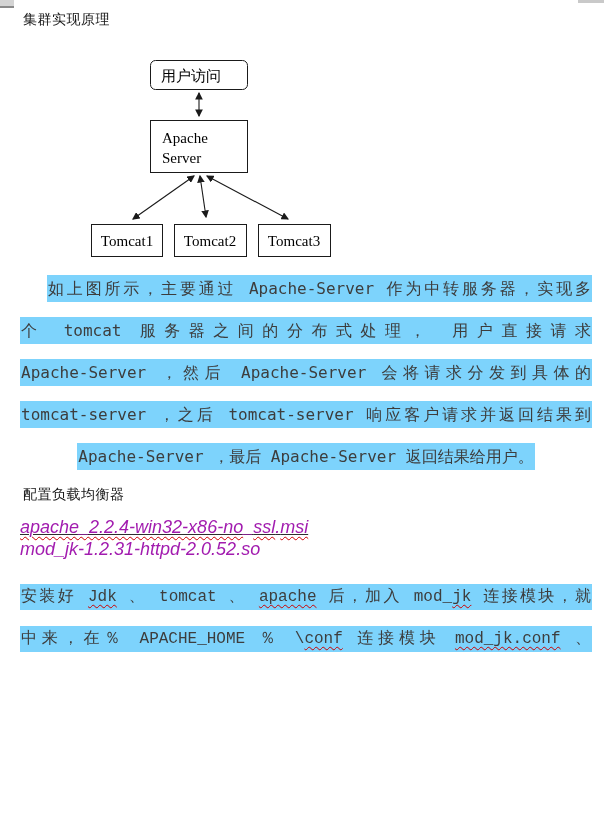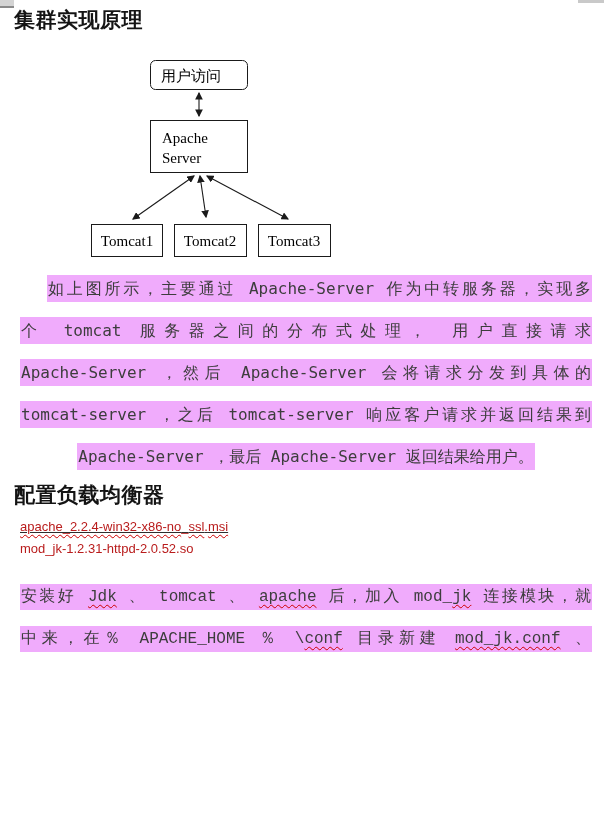--- a/index.html
+++ b/index.html
@@ -10,23 +10,23 @@
   
   .edge-artifact-left{
     position:absolute;left:0;top:0;width:14px;height:6px;
     background:#d4d4d4;border-bottom:2px solid #8a8a8a;
   }
   .edge-artifact-right{
     position:absolute;left:578px;top:0;width:26px;height:3px;background:#c9c9c9;
   }
   
   .heading{
-    position:absolute;left:14px;
+    position:absolute;left:23px;
     font-family:"Liberation Serif","DejaVu Serif",serif;
-    font-weight:bold;font-size:21px;line-height:24px;color:#141414;
+    font-weight:normal;font-size:14px;line-height:24px;color:#141414;
     letter-spacing:0.5px;white-space:nowrap;
   }
   .h1{top:8px;}
   .h2{top:483px;}
   
   .diagram{position:absolute;left:0;top:0;}
   .diagram rect{fill:#ffffff;stroke:#1a1a1a;stroke-width:1;}
   .diagram line{stroke:#1a1a1a;stroke-width:1.1;}
   .diagram text{
     font-family:"Liberation Serif","DejaVu Serif",serif;
@@ -35,30 +35,30 @@
   
   .para{
     position:absolute;left:20px;width:572px;
     font-size:16px;color:#3d3d3d;
   }
   .p1{top:268px;font-family:"DejaVu Sans Mono","Liberation Mono",monospace;}
   .p2{top:576px;font-family:Liberation Mono, monospace;}
   .line{line-height:42px;height:42px;overflow:hidden;text-align:center;}
   .stretch{text-align:justify;text-align-last:justify;text-justify:distribute;}
   .indent{text-indent:27px;}
-  .hl{background:#f0abfc;padding:4px 1px;-webkit-box-decoration-break:clone;box-decoration-break:clone;}
+  .hl{background:#7dd3fc;padding:4px 1px;-webkit-box-decoration-break:clone;box-decoration-break:clone;}
   .wavy{
     text-decoration-line:underline;text-decoration-style:wavy;
     text-decoration-color:#cc0000;text-decoration-thickness:1px;
     text-underline-offset:3px;
   }
   
   .links{
     position:absolute;left:20px;top:516px;width:572px;
-    font-size:13px;line-height:22px;color:#b91c1c;white-space:nowrap;
+    font-size:18px;line-height:22px;color:#a21caf;white-space:nowrap;font-style:italic;
   }
   .linkline{height:22px;}
   .u{text-decoration-line:underline;text-decoration-color:#2e2e2e;text-decoration-thickness:1px;cursor:pointer;}
 </style>
 </head>
 <body>
 
 <div class="edge-artifact-left"></div>
 <div class="edge-artifact-right"></div>
 
@@ -104,14 +104,14 @@
 
 <div class="heading h2">配置负载均衡器</div>
 
 <div class="links">
   <div class="linkline"><span class="u"><span class="wavy">apache_2.2.4-win32-x86-no</span><span>_</span><span class="wavy">ssl</span><span>.</span><span class="wavy">msi</span></span></div>
   <div class="linkline"><span>mod_jk-1.2.31-httpd-2.0.52.so</span></div>
 </div>
 
 <div class="para p2">
   <div class="line stretch"><span class="hl"><span>安装好 </span><span class="wavy">Jdk</span><span> 、 tomcat 、 </span><span class="wavy">apache</span><span> 后，加入 mod_</span><span class="wavy">jk</span><span> 连接模块，就</span></span></div>
-  <div class="line stretch"><span class="hl"><span>中来，在％ APACHE_HOME ％ \</span><span class="wavy">conf</span><span> 目录新建 </span><span class="wavy">mod_jk.conf</span><span> 、</span></span></div>
+  <div class="line stretch"><span class="hl"><span>中来，在％ APACHE_HOME ％ \</span><span class="wavy">conf</span><span> 连接模块 </span><span class="wavy">mod_jk.conf</span><span> 、</span></span></div>
 </div>
 
 </body></html>

